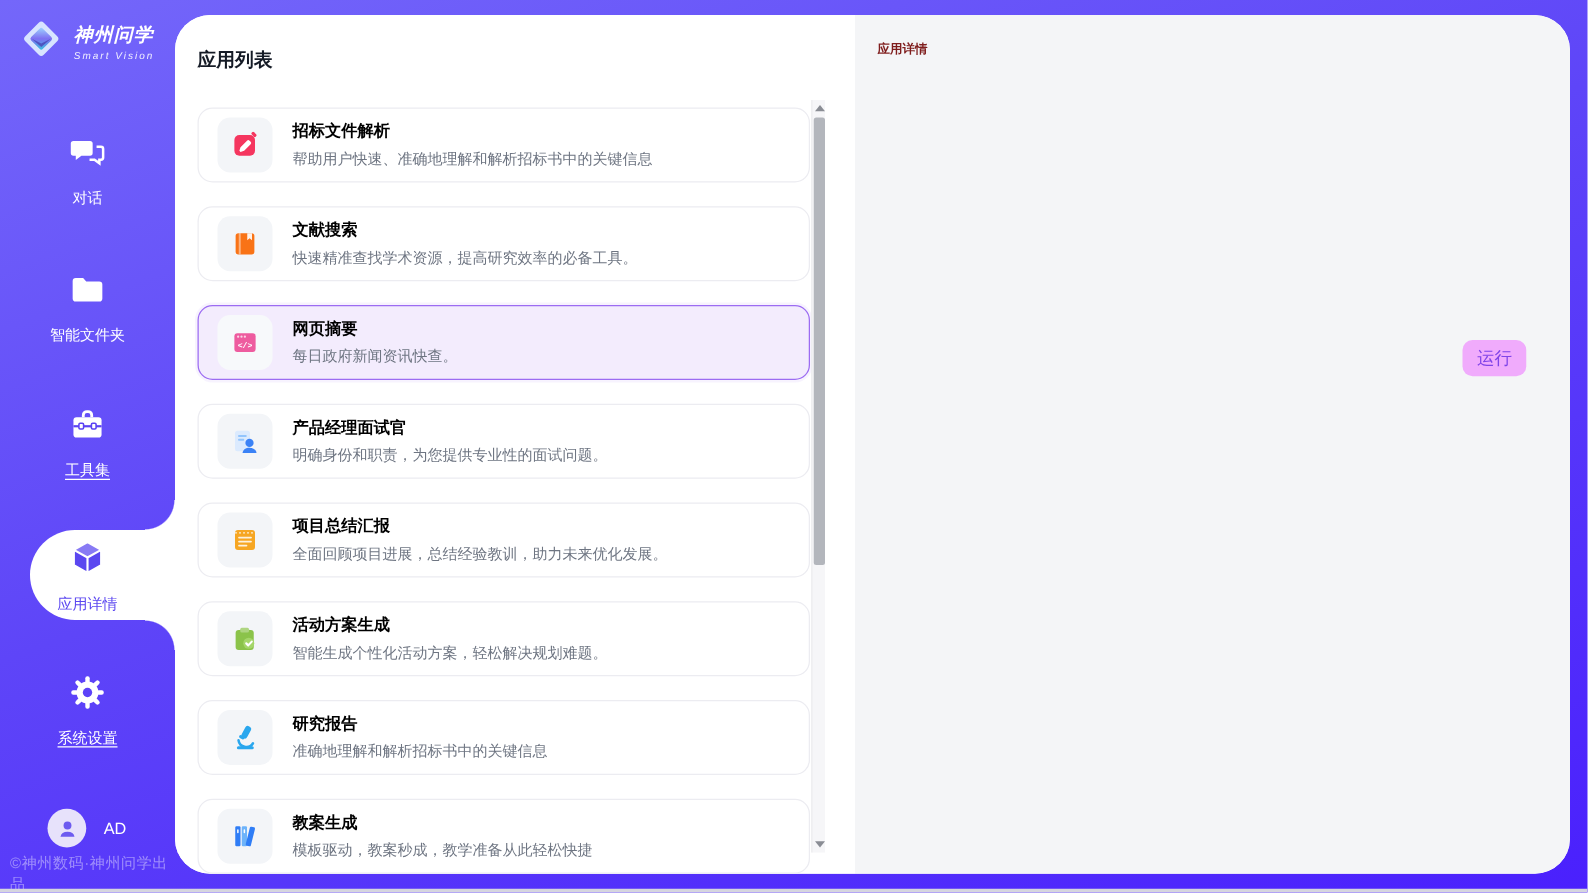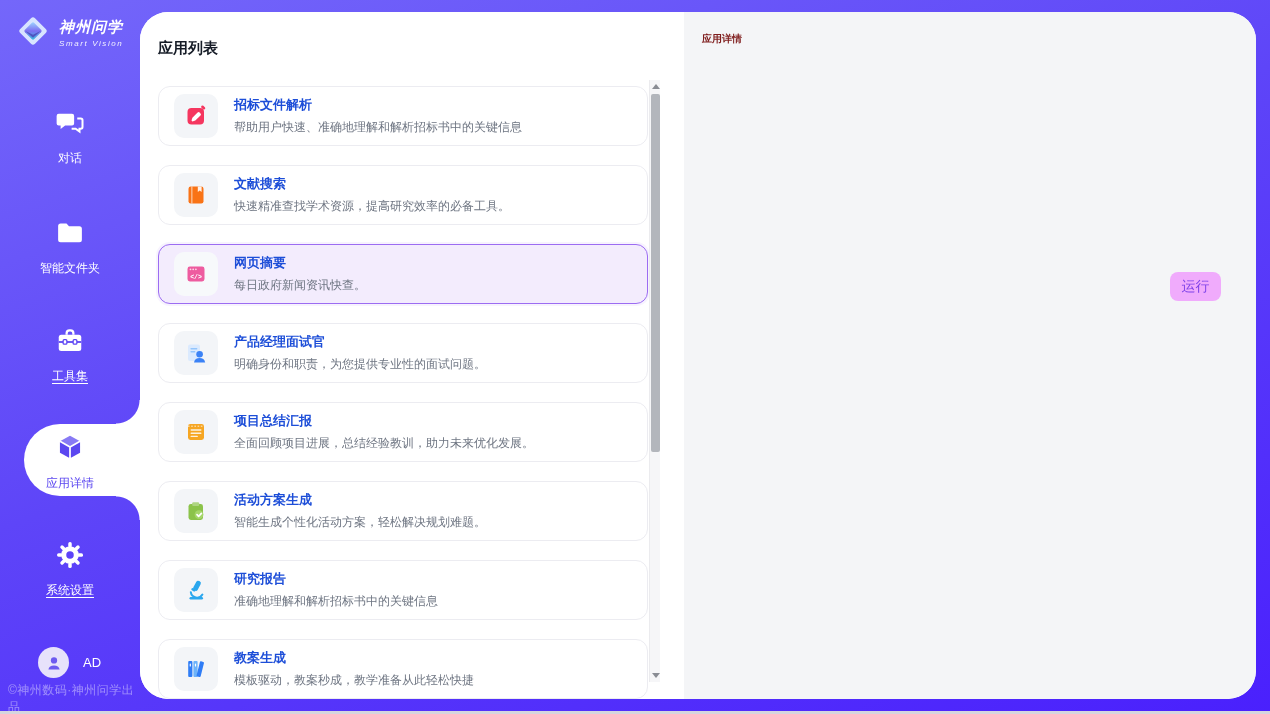--- a/index.html
+++ b/index.html
@@ -43,21 +43,21 @@
   .list-panel { position:absolute; left:0; top:0; width:544px; height:100%; background:#fff; }
   .panel-title { position:absolute; left:18px; top:27px; font-size:15px; font-weight:700; color:#151b26; }
   .cards { position:absolute; left:18px; top:74px; width:490px; }
   .card { height:60px; margin-bottom:19px; background:#fff; border:1px solid #ececf1; border-radius:12px;
           display:flex; align-items:center; padding-left:15px; gap:16px; cursor:pointer; }
   .card.selected { background:#f3ecfd; border:1px solid #9c6cf2; box-shadow:0 0 0 2px rgba(156,108,242,.08); }
   .icon-box { width:44px; height:44px; border-radius:10px; background:#f3f5f8; display:flex; align-items:center;
               justify-content:center; flex:0 0 auto; }
   .card.selected .icon-box { background:#f7f9fb; }
   .card-text { display:flex; flex-direction:column; gap:5px; }
-  .card-title { font-size:13px; font-weight:700; color:#1d4ed8; }
+  .card-title { font-size:13px; font-weight:700; color:#000000; }
   .card-desc  { font-size:12px; color:#6e7582; }
 
   
   .scrollbar { position:absolute; left:509px; top:68px; width:11px; height:602px; background:#f6f6f8;
                border-left:1px solid #ebebee; }
   .sb-btn { position:absolute; left:0; width:11px; height:13px; display:flex; align-items:center; justify-content:center; cursor:pointer; }
   .sb-up { top:0; } .sb-down { bottom:0; }
   .tri-up { width:0; height:0; border-left:4px solid transparent; border-right:4px solid transparent; border-bottom:5px solid #8a8d94; }
   .tri-down { width:0; height:0; border-left:4px solid transparent; border-right:4px solid transparent; border-top:5px solid #8a8d94; }
   .sb-thumb { position:absolute; left:1px; top:14px; width:9px; height:358px; background:#b3b6bc; border-radius:2px; cursor:pointer; }

